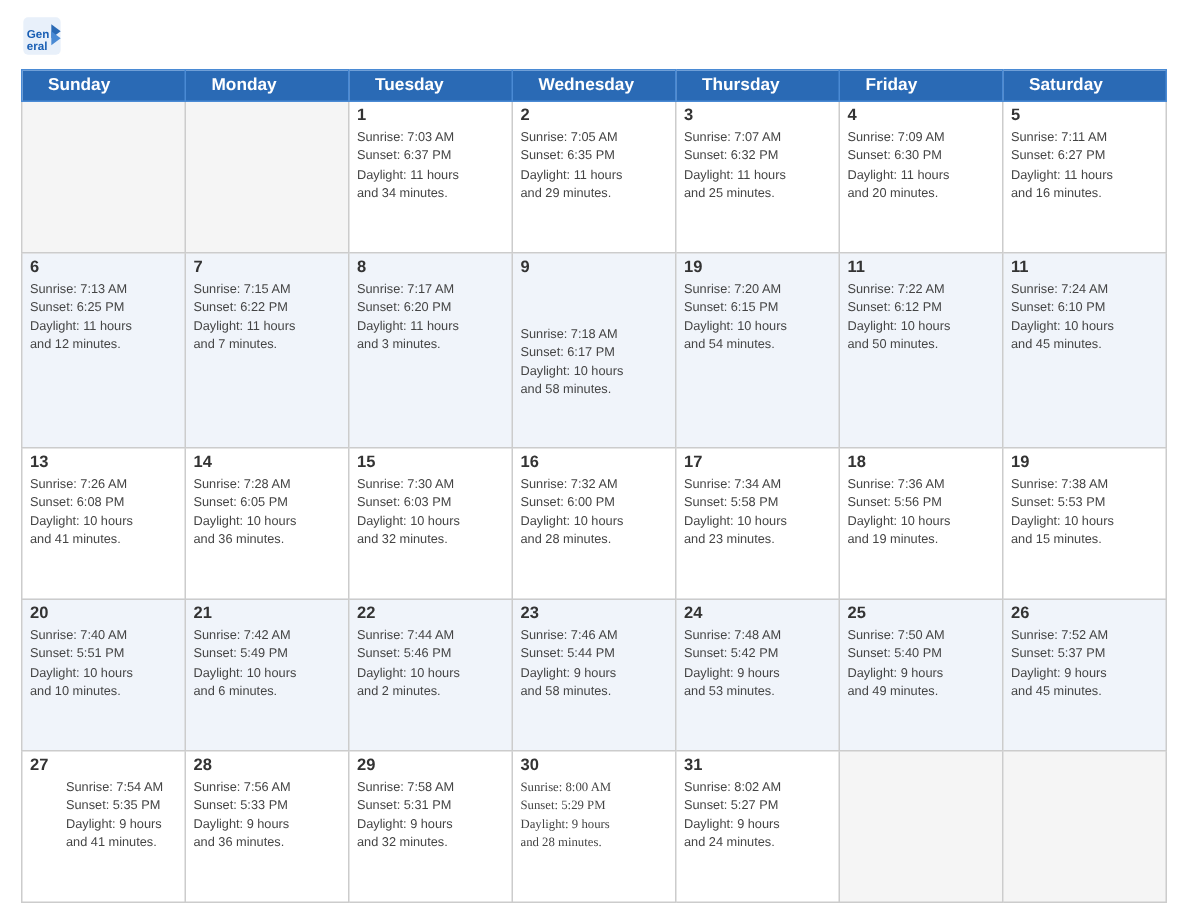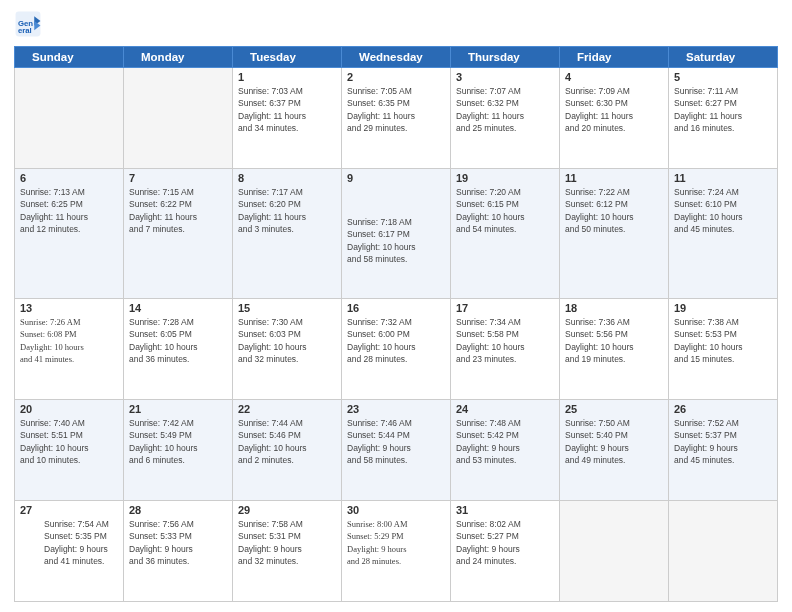--- a/index.html
+++ b/index.html
@@ -222,21 +222,21 @@
             <span class="day-number">11</span>
             <div class="day-info" style="white-space: pre-line;">Sunrise: 7:24 AM
 Sunset: 6:10 PM
 Daylight: 10 hours
 and 45 minutes.</div>
           </td>
         </tr>
         <tr>
           <td>
             <span class="day-number">13</span>
-            <div class="day-info" style="white-space: pre-line; font-family: Liberation Serif, serif;">Sunrise: 7:26 AM
+            <div class="day-info" style="white-space: pre-line;">Sunrise: 7:26 AM
 Sunset: 6:08 PM
 Daylight: 10 hours
 and 41 minutes.</div>
           </td>
           <td>
             <span class="day-number">14</span>
             <div class="day-info" style="white-space: pre-line;">Sunrise: 7:28 AM
 Sunset: 6:05 PM
 Daylight: 10 hours
 and 36 minutes.</div>

